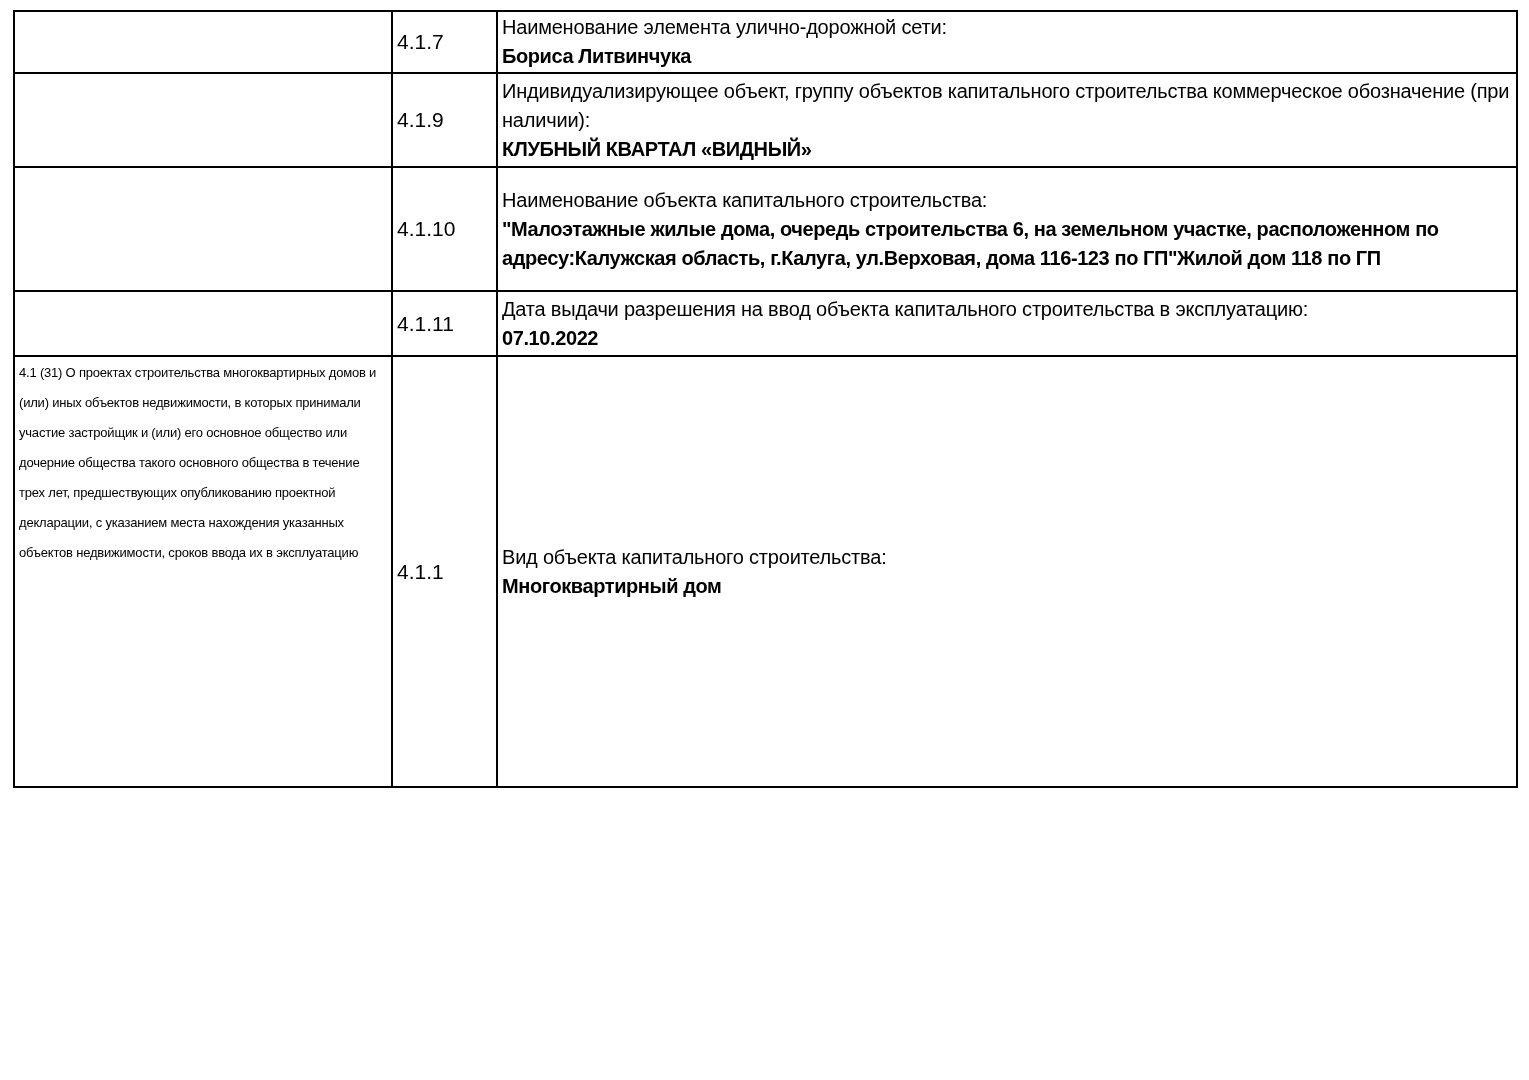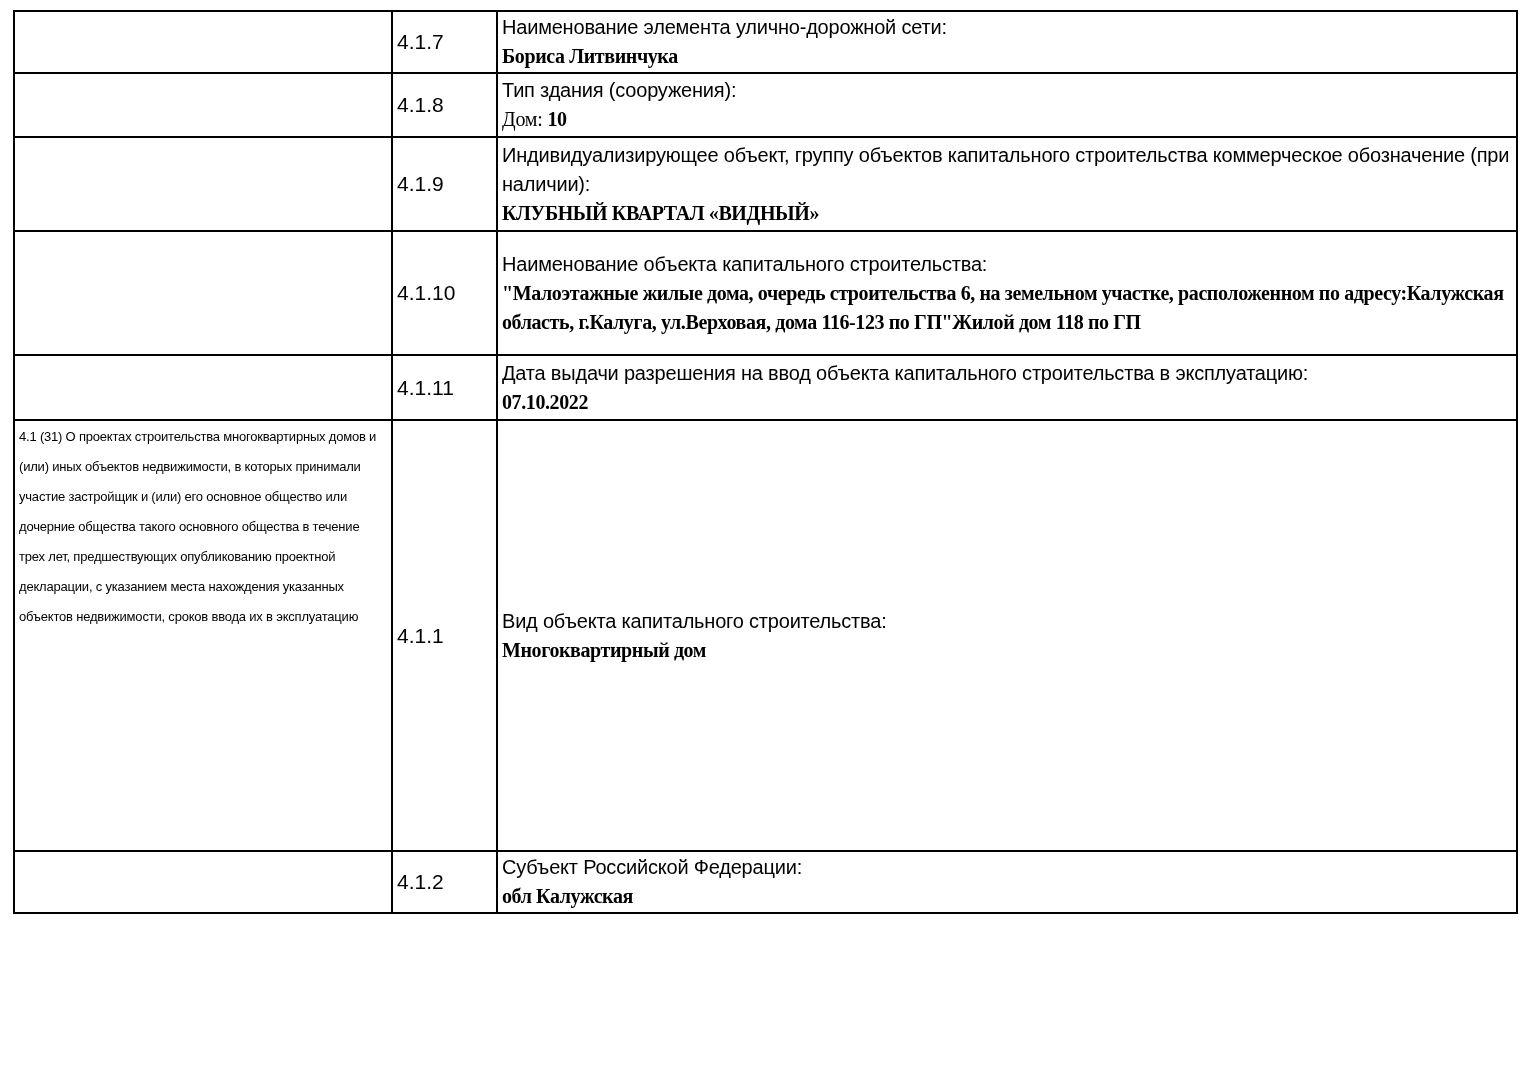--- a/index.html
+++ b/index.html
@@ -11,21 +11,21 @@
   }
   table.decl { border-collapse: collapse; table-layout: fixed; width: 1503px; }
   col.c-side { width: 378px; }
   col.c-code { width: 105px; }
   col.c-main { width: 1020px; }
   td { border: 2px solid #000000; padding: 1px 4px; vertical-align: middle; overflow: hidden; }
   td.side { vertical-align: top; font-size: 13px; line-height: 30px; letter-spacing: -0.2px; }
   td.code { font-size: 21px; line-height: 26px; }
   td.main { font-size: 20px; line-height: 29px; }
   .label { font-weight: normal; letter-spacing: -0.2px; }
-  .value { font-weight: bold; letter-spacing: -0.4px; font-family: Liberation Serif, serif; }
+  .value { font-weight: bold; letter-spacing: -0.4px; }
   .vprefix { font-weight: normal; letter-spacing: -0.2px; }
   tr.r1 td { height: 58px; }
   tr.r2 td { height: 60px; }
   tr.r3 td { height: 90px; }
   tr.r4 td { height: 120px; }
   tr.r5 td { height: 61px; }
   tr.r6 td { height: 61px; }
   tr.r7 td { height: 63px; }
   tr.r8 td { height: 427px; }
   tr.r9 td { height: 58px; }
@@ -44,28 +44,20 @@
     <tbody>
         <tr class="r1">
       <td class="side"></td>
       <td class="code">4.1.7</td>
       <td class="main">
         <div class="label">Наименование элемента улично-дорожной сети:</div>
         <div class="value">Бориса Литвинчука</div>
       </td>
     </tr>
 
-    <tr class="r2">
-      <td class="side"></td>
-      <td class="code">4.1.8</td>
-      <td class="main">
-        <div class="label">Тип здания (сооружения):</div>
-        <div class="value"><span class="vprefix">Дом: </span><span>10</span></div>
-      </td>
-    </tr>
 
     <tr class="r3">
       <td class="side"></td>
       <td class="code">4.1.9</td>
       <td class="main">
         <div class="label">Индивидуализирующее объект, группу объектов капитального строительства коммерческое обозначение (при наличии):</div>
         <div class="value">КЛУБНЫЙ КВАРТАЛ «ВИДНЫЙ»</div>
       </td>
     </tr>
 
@@ -91,23 +83,15 @@
 
     <tr class="r8">
       <td class="side">4.1 (31) О проектах строительства многоквартирных домов и (или) иных объектов недвижимости, в которых принимали участие застройщик и (или) его основное общество или дочерние общества такого основного общества в течение трех лет, предшествующих опубликованию проектной декларации, с указанием места нахождения указанных объектов недвижимости, сроков ввода их в эксплуатацию</td>
       <td class="code">4.1.1</td>
       <td class="main">
         <div class="label">Вид объекта капитального строительства:</div>
         <div class="value">Многоквартирный дом</div>
       </td>
     </tr>
 
-    <tr class="r9">
-      <td class="side"></td>
-      <td class="code">4.1.2</td>
-      <td class="main">
-        <div class="label">Субъект Российской Федерации:</div>
-        <div class="value">обл Калужская</div>
-      </td>
-    </tr>
   </tbody>
     </table>
 </div>
 
 </body></html>

